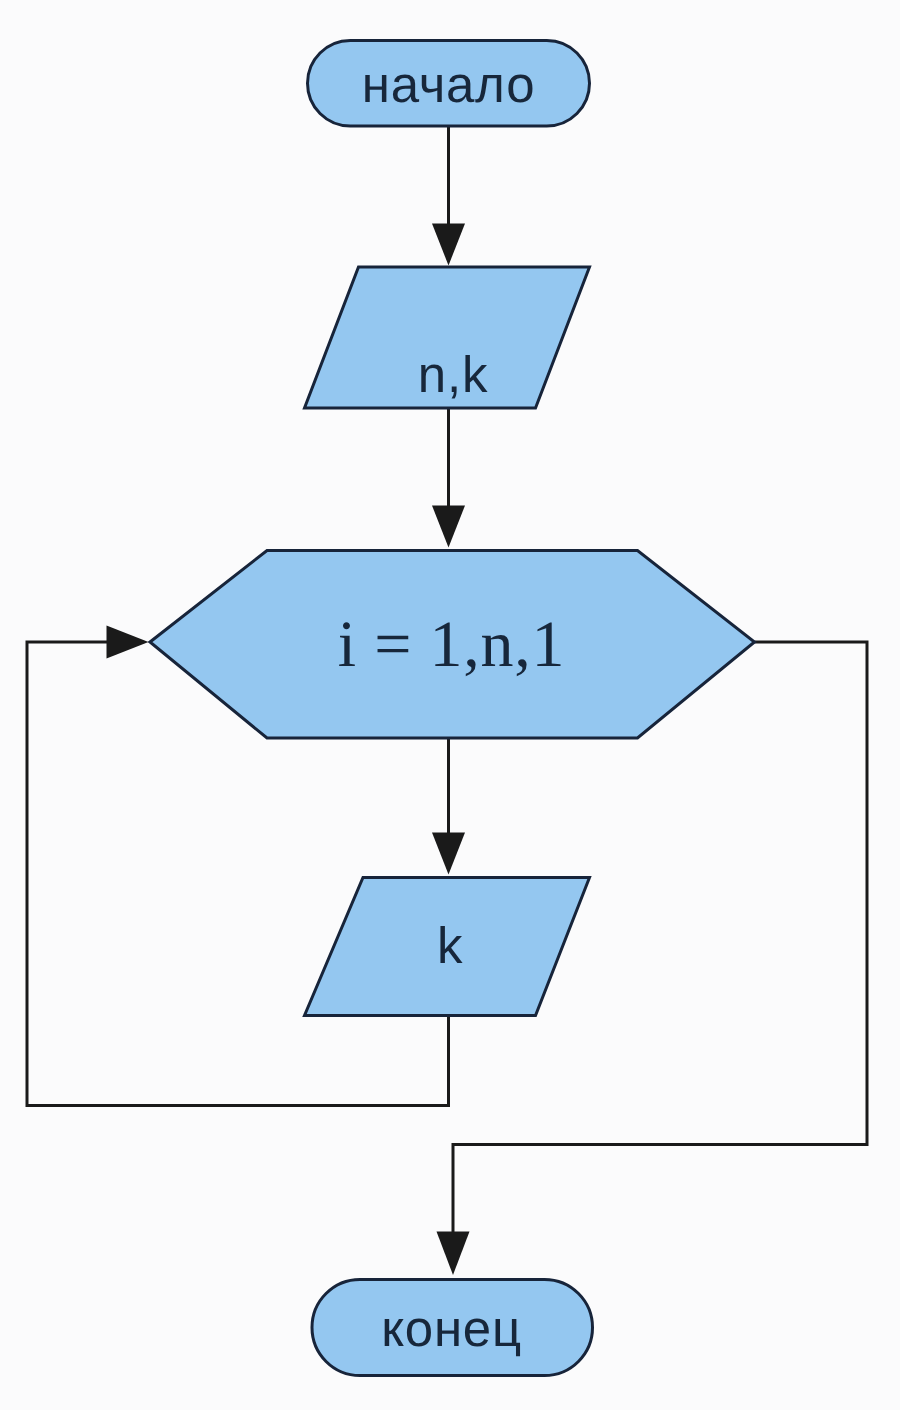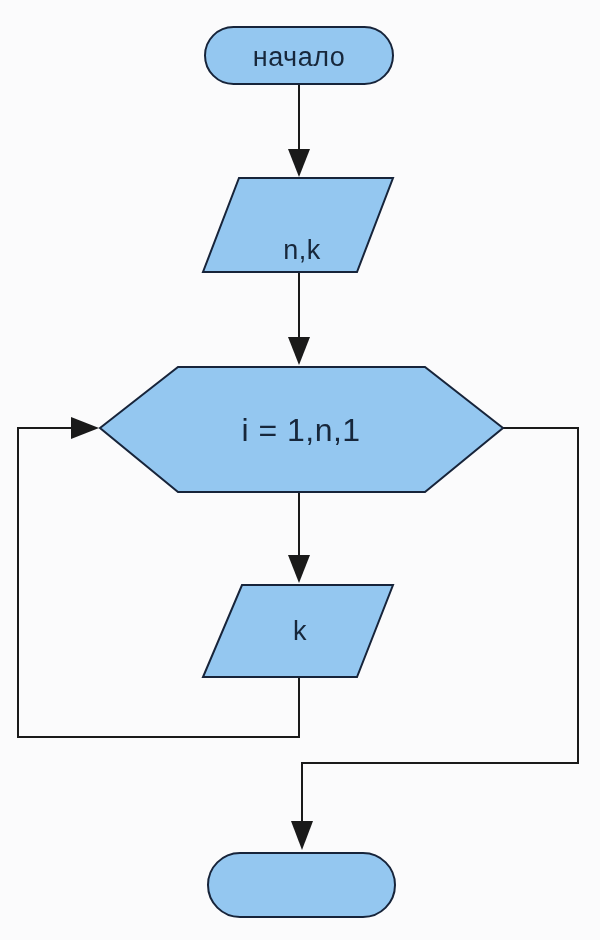--- a/index.html
+++ b/index.html
@@ -31,28 +31,28 @@
     fill: none;
   }
   .arrowhead {
     fill: var(--line);
     stroke: none;
   }
   .node-label {
     position: absolute;
     transform: translate(-50%, -50%);
     color: var(--text);
-    font-size: 27px;
+    font-size: 34px;
     line-height: 1;
     white-space: nowrap;
     letter-spacing: 0.5px;
   }
   .label-start  { left: 299px; top: 57px; }
   .label-input  { left: 302px; top: 226px; margin-top: 24px; }
-  .label-loop   { left: 301px; top: 430px; font-size: 32px; }
+  .label-loop   { left: 301px; top: 430px; font-size: 44px; font-family: Liberation Serif, serif; }
   .label-output { left: 300px; top: 631px; }
   .label-end    { left: 301px; top: 886px; }
 </style>
 </head>
 <body>
 
 <div class="canvas">
   <svg width="600" height="940" viewBox="0 0 600 940">
 
     <line class="connector" x1="299" y1="84" x2="299" y2="152"></line>
@@ -78,13 +78,14 @@
 
     <polygon class="shape" points="242,585 393,585 357,677 203,677"></polygon>
 
     <rect class="shape" x="208" y="853" width="187" height="64" rx="32" ry="32"></rect>
   </svg>
 
   <div class="node-label label-start">начало</div>
   <div class="node-label label-input">n,k</div>
   <div class="node-label label-loop">i = 1,n,1</div>
   <div class="node-label label-output">k</div>
+  <div class="node-label label-end">конец</div>
 </div>
 
 </body></html>

